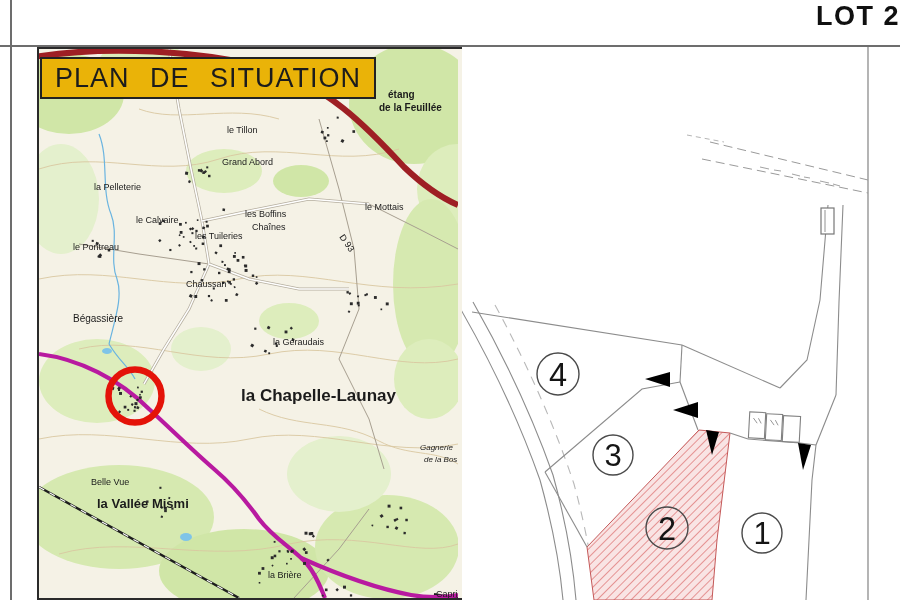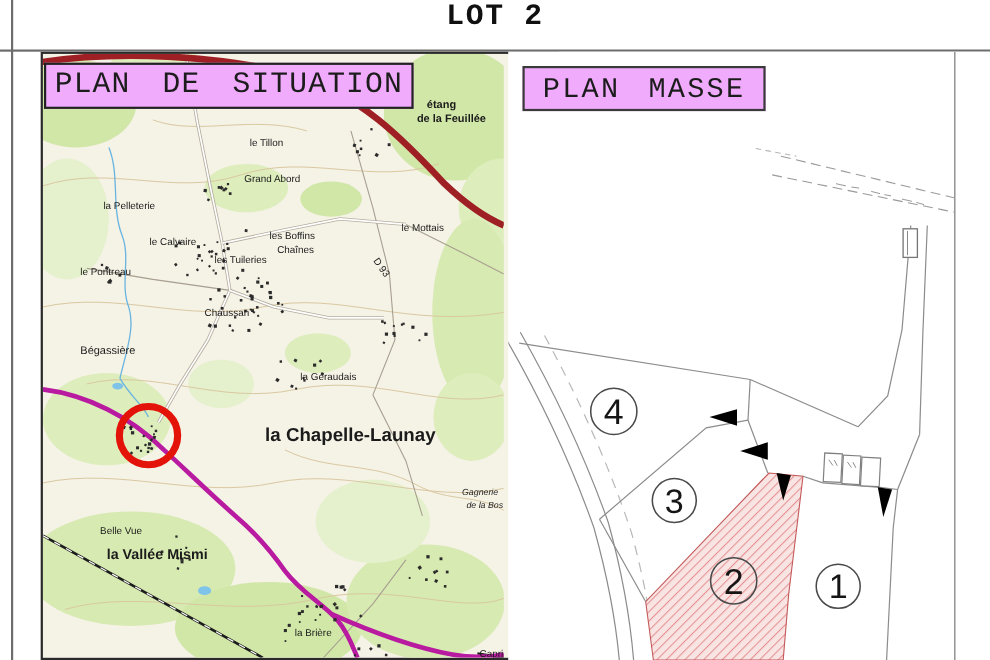--- a/index.html
+++ b/index.html
@@ -1,37 +1,37 @@
 <!DOCTYPE html>
 <html><head>
 <meta charset="utf-8">
 <style>
   html,body{margin:0;padding:0;}
   body{
     width:900px;height:600px;position:relative;overflow:hidden;
     background:#ffffff;font-family:"Liberation Sans",sans-serif;
   }
   .page-title{
-    position:absolute;top:1px;left:0;right:0;text-align:center;
-    font-size:27px;font-weight:bold;letter-spacing:1.5px;color:#101010;font-family:Liberation Mono, monospace;
+    position:absolute;top:1px;left:0;right:0;text-align:right;
+    font-size:27px;font-weight:bold;letter-spacing:1.5px;color:#101010;
   }
   .rule-left{position:absolute;left:10px;top:0;height:600px;border-left:2px solid #6d6d6d;}
   .rule-top{position:absolute;left:0;top:45px;width:900px;border-top:2px solid #6d6d6d;}
   .map-panel{
     position:absolute;left:37px;top:47px;width:471px;height:553px;
     border:2px solid #2a2a2a;box-sizing:border-box;background:#f5f2e6;overflow:hidden;
   }
   .masse-panel{
     position:absolute;left:462px;top:47px;width:438px;height:553px;
     background:#ffffff;overflow:hidden;
   }
   .hdr-box{
-    position:absolute;background:#f0abfc;color:#1c1c1c;
+    position:absolute;background:#eab308;color:#1c1c1c;
     display:flex;align-items:center;justify-content:center;
-    font-family:Liberation Mono, monospace;white-space:nowrap;text-align:right;
+    font-family:Liberation Sans, sans-serif;white-space:nowrap;text-align:right;
   }
   .hdr-situation{
     left:1px;top:8px;width:332px;height:38px;border:2px solid #222;
     font-size:27px;letter-spacing:1px;word-spacing:12px;
   }
   .hdr-masse{
     left:13px;top:13px;width:217px;height:37px;border:2px solid #3a3a3a;
     font-size:26px;letter-spacing:2px;word-spacing:8px;
   }
   svg{display:block;}
@@ -391,14 +391,13 @@
         <g>
           <circle cx="205" cy="481" r="21" fill="none" stroke="#4a4a4a" stroke-width="1.4"></circle>
           <text x="205" y="492.55" text-anchor="middle" font-size="32.550000000000004" fill="#151515" font-family="&quot;Liberation Sans&quot;,sans-serif">2</text>
         </g>
         <g>
           <circle cx="300" cy="486" r="20" fill="#ffffff" stroke="#4a4a4a" stroke-width="1.4"></circle>
           <text x="300" y="497" text-anchor="middle" font-size="31" fill="#151515" font-family="&quot;Liberation Sans&quot;,sans-serif">1</text>
         </g>
       </g>
   </svg>
-  <div class="hdr-box hdr-masse">PLAN MASSE</div>
 </div>
 
 </body></html>

